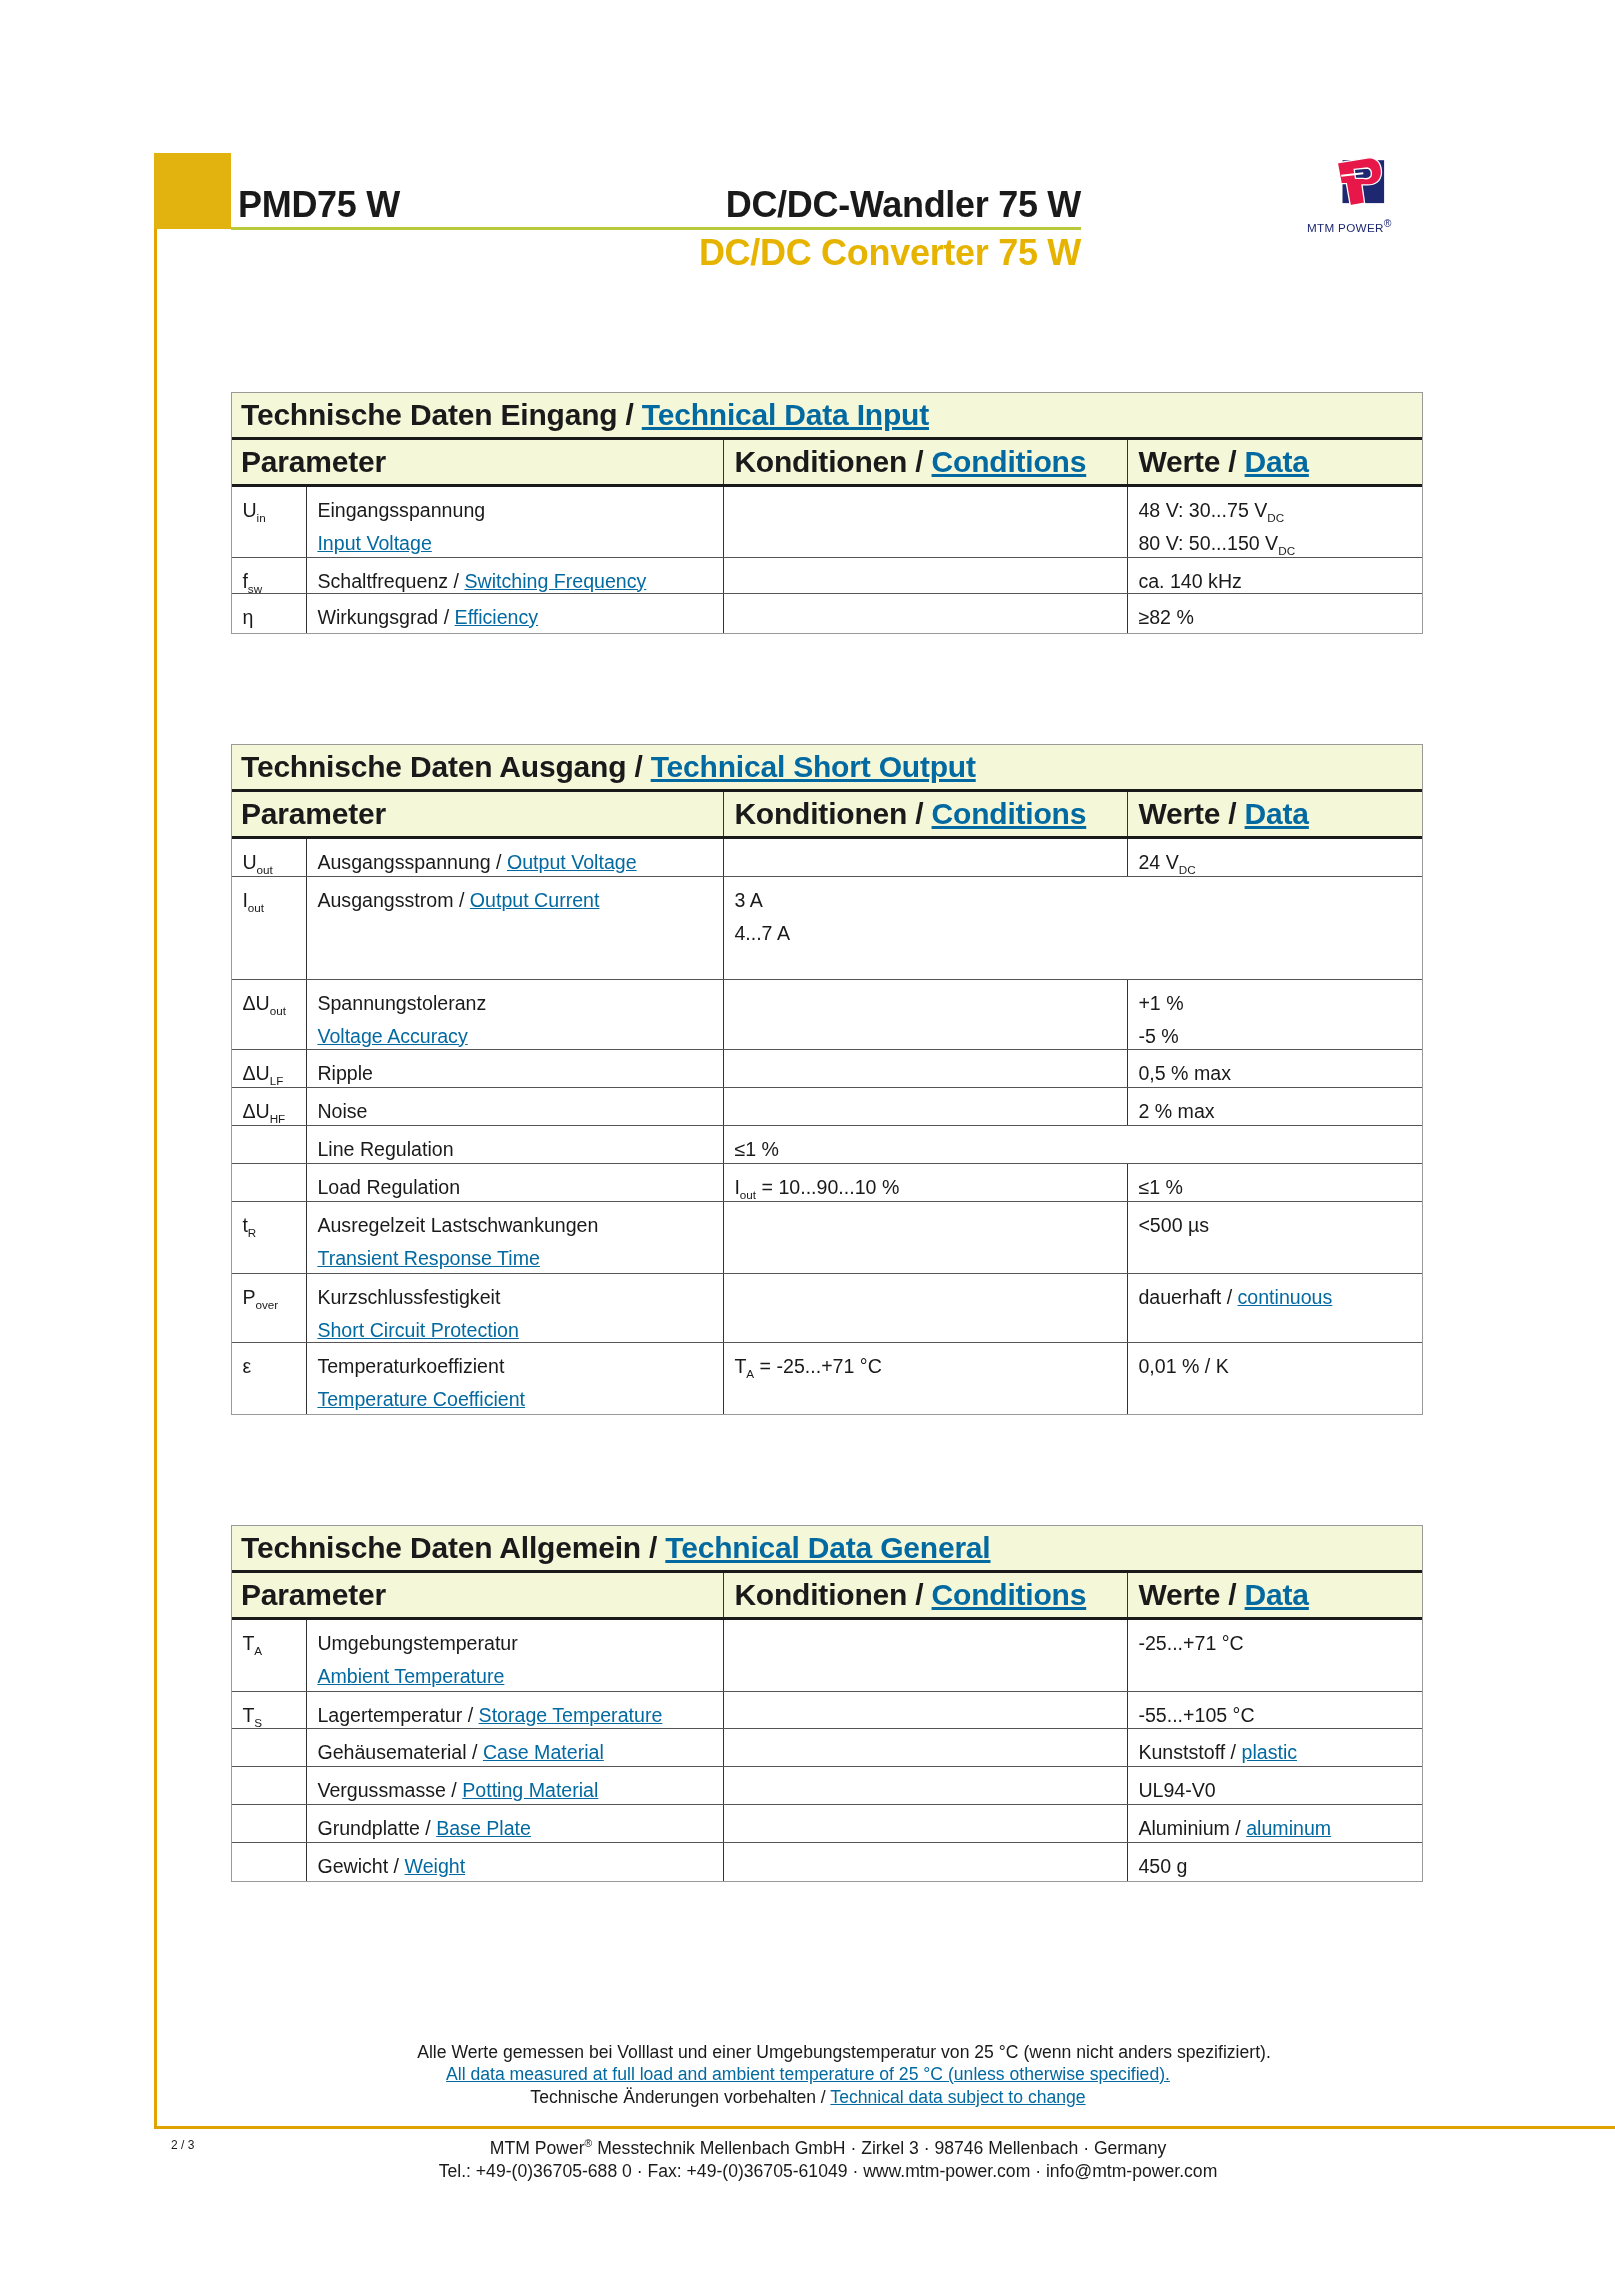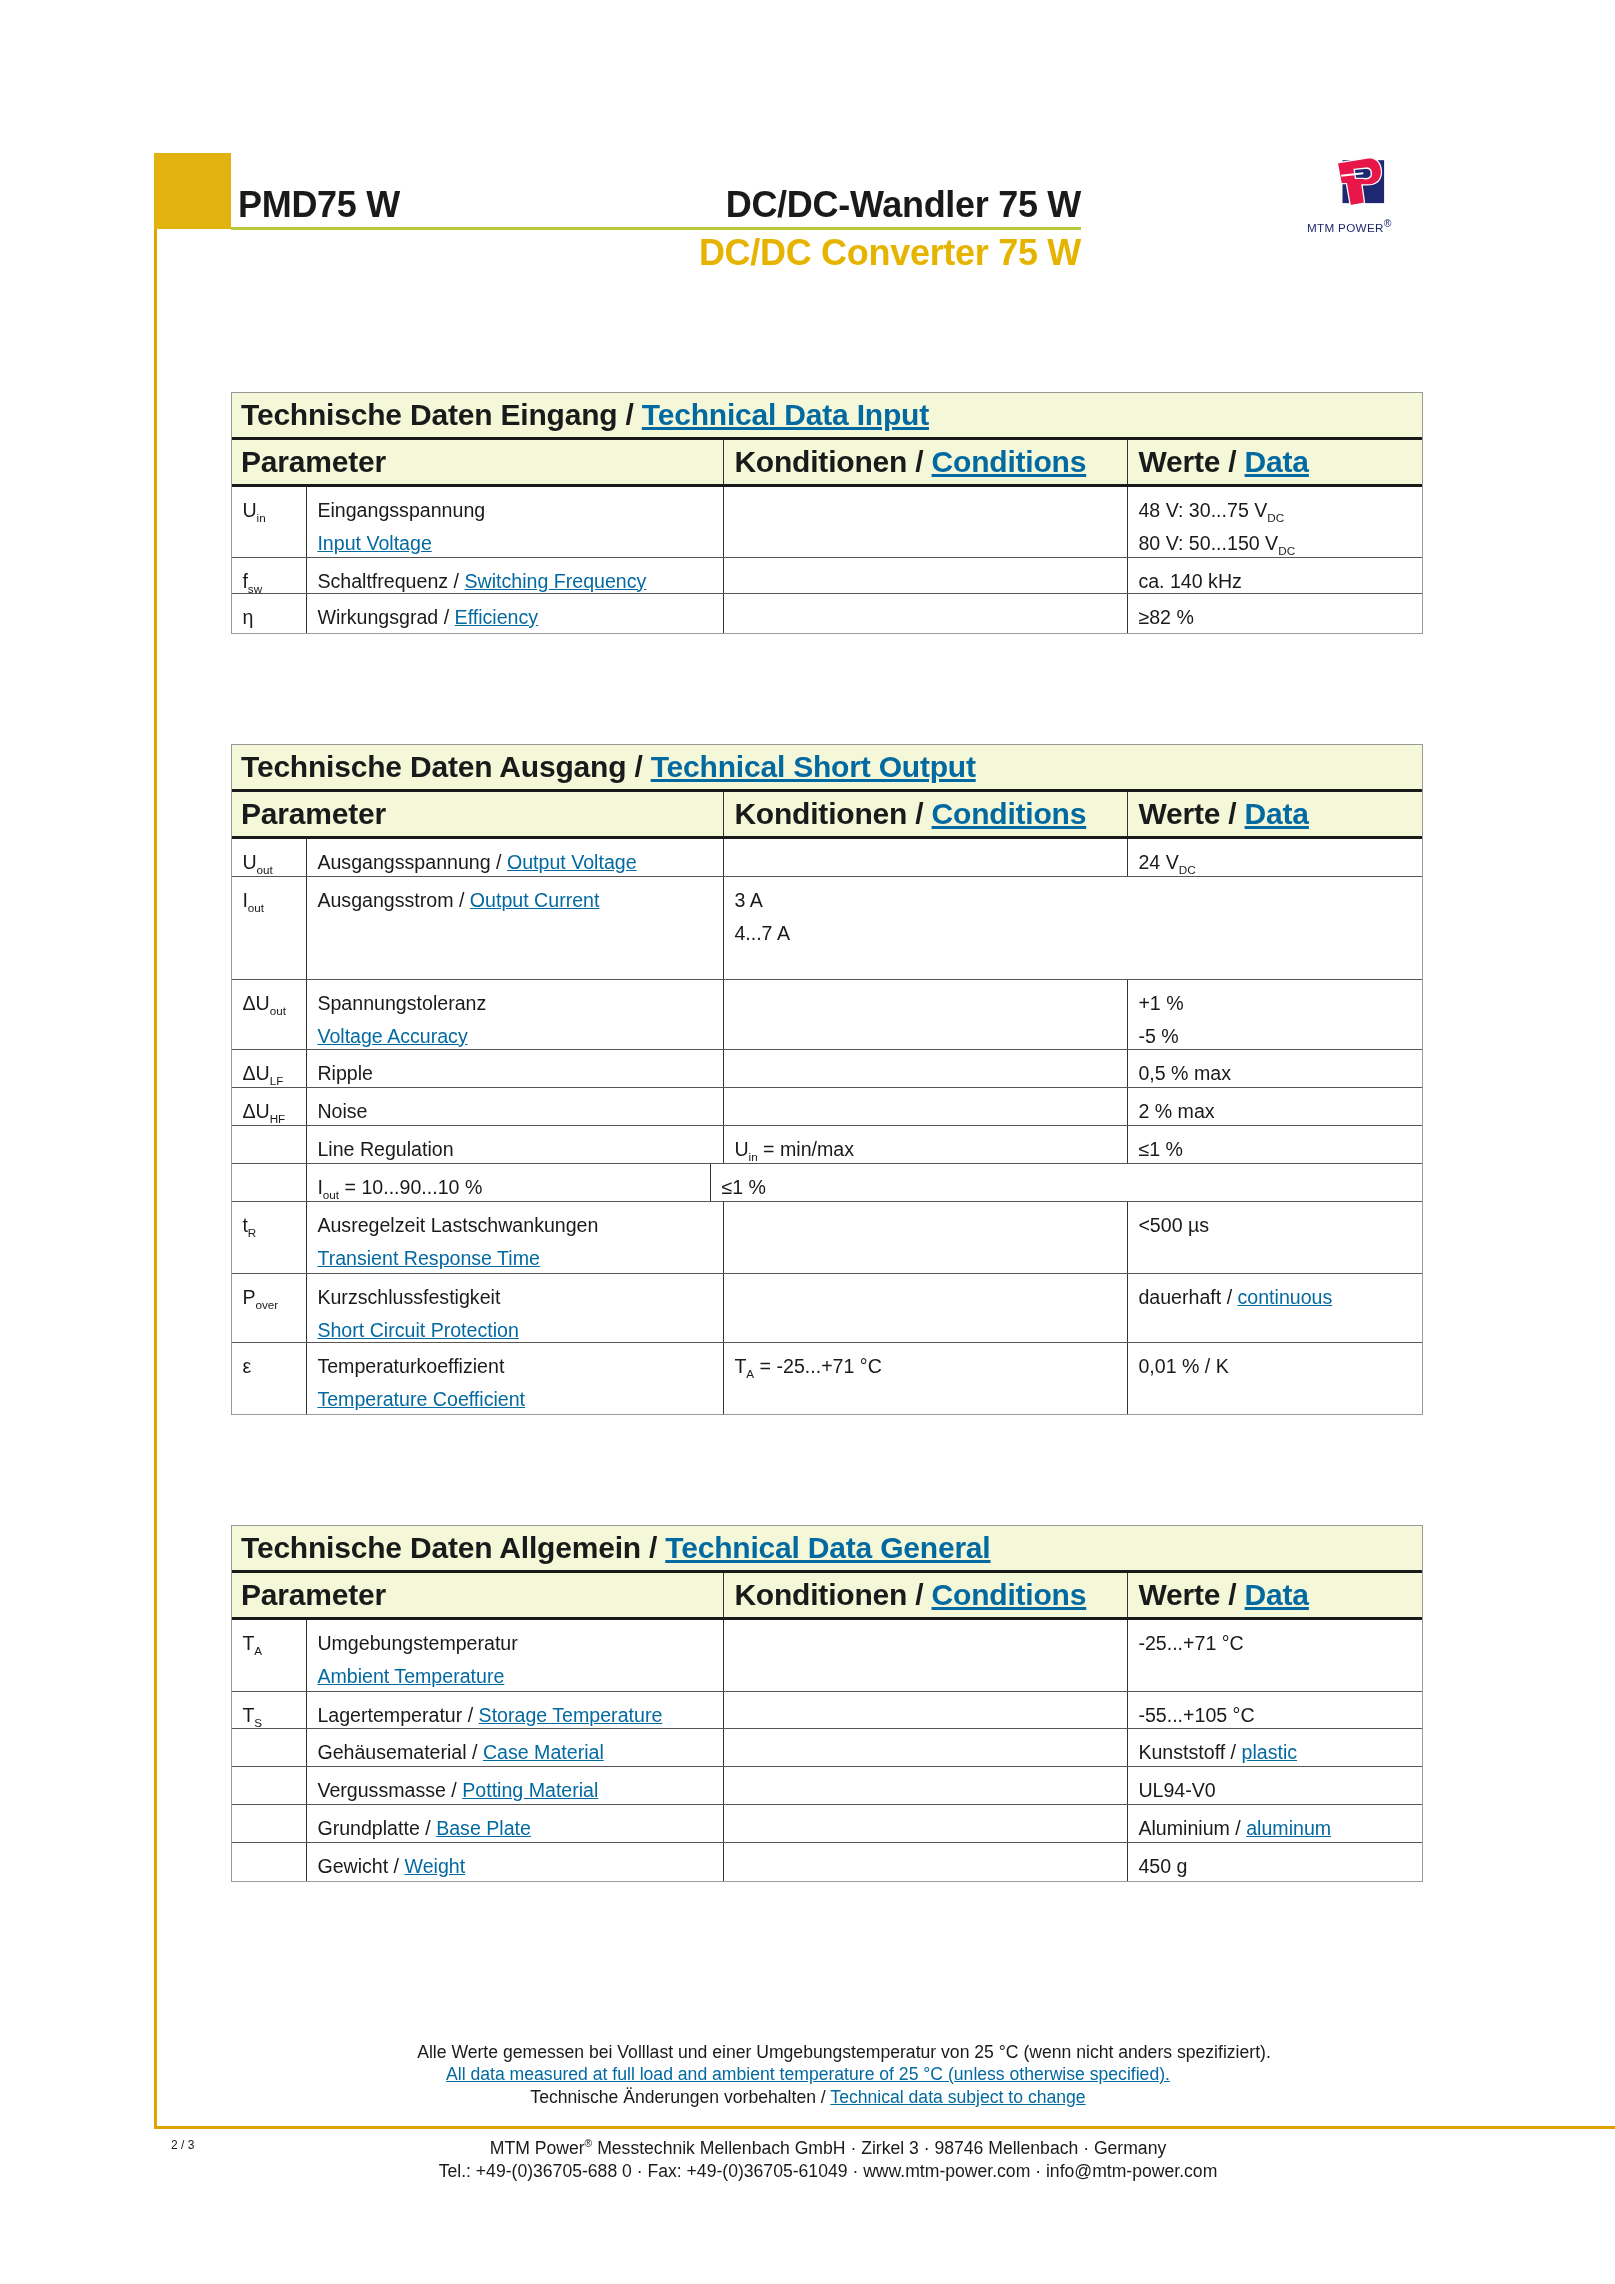--- a/index.html
+++ b/index.html
@@ -169,29 +169,29 @@
         <div class="cell c-cond"></div>
         <div class="cell c-val">
           <span class="line">2 % max</span>
         </div>
       </div>
       <div class="row" style="height:38px">
         <div class="cell c-sym"></div>
         <div class="cell c-name">
           <span class="line">Line Regulation</span>
         </div>
-        <div class="cell c-cond">
-          <span class="line">U<sub>in</sub> = min/max</span>
-        </div>
         <div class="cell c-val">
           <span class="line">≤1 %</span>
         </div>
       </div>
       <div class="row" style="height:38px">
         <div class="cell c-sym"></div>
+        <div class="cell c-name">
+          <span class="line">Load Regulation</span>
+        </div>
         <div class="cell c-cond">
           <span class="line">I<sub>out</sub> = 10...90...10 %</span>
         </div>
         <div class="cell c-val">
           <span class="line">≤1 %</span>
         </div>
       </div>
       <div class="row" style="height:72px">
         <div class="cell c-sym">t<sub>R</sub></div>
         <div class="cell c-name">

